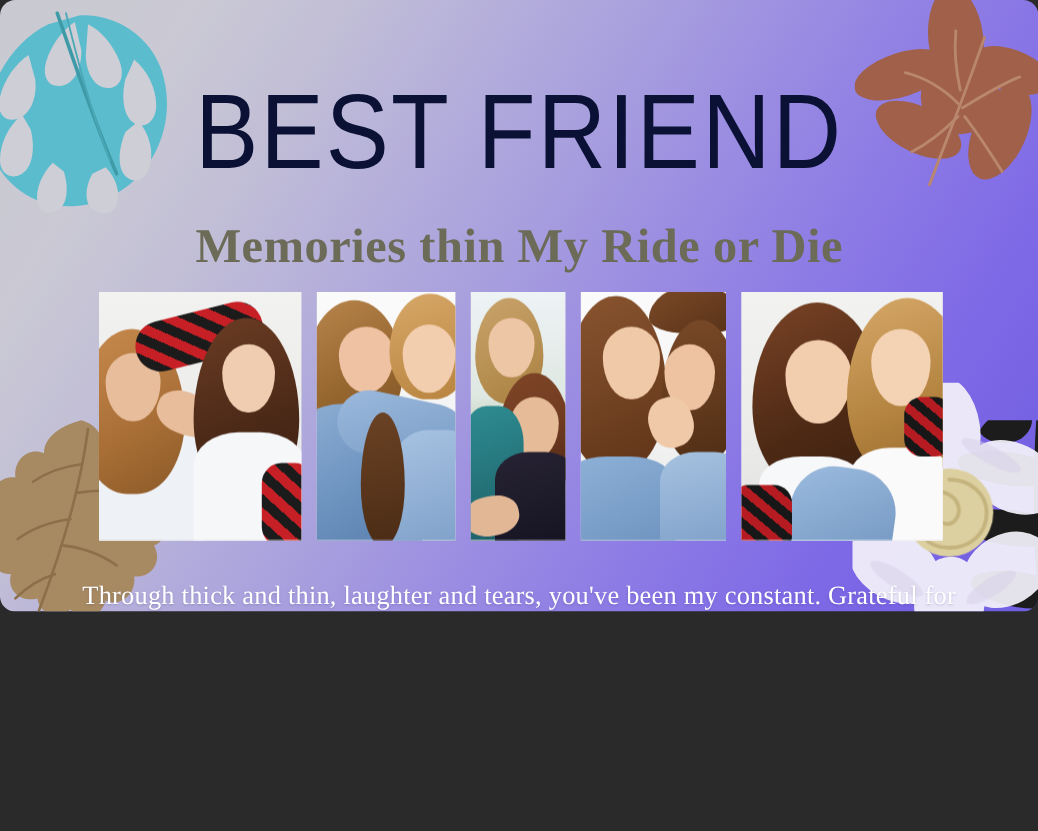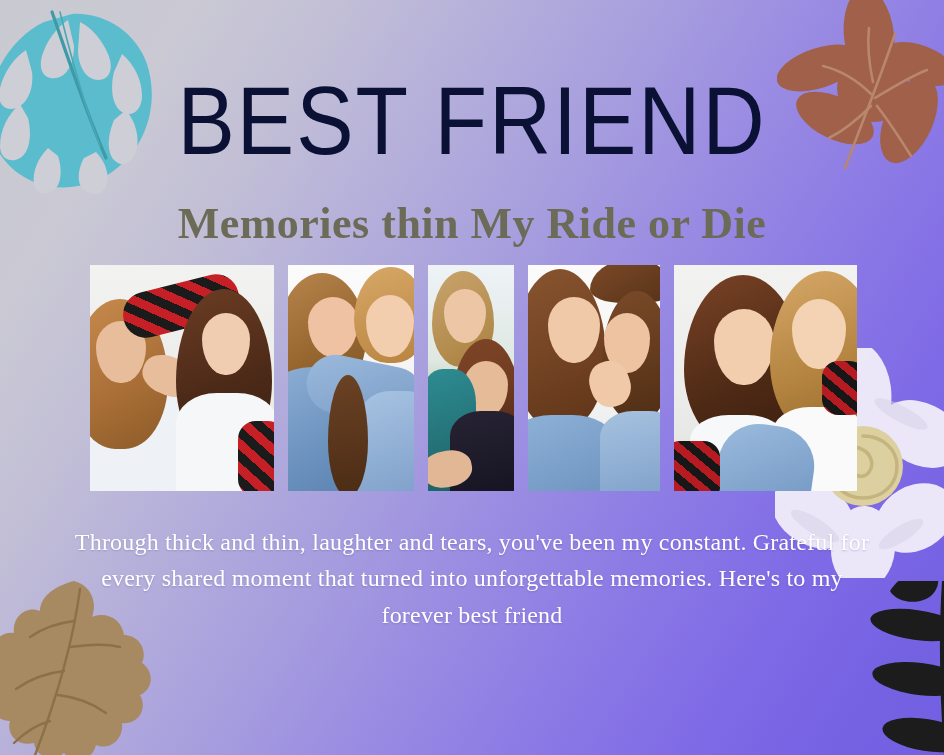--- a/index.html
+++ b/index.html
@@ -3,35 +3,36 @@
 <meta charset="utf-8">
 <style>
   html, body {
     margin: 0;
     padding: 0;
     background: #2a2a2a;
   }
   #poster {
     position: relative;
     width: 944px;
-    height: 755px;
+    height: 556px;
     overflow: hidden;
     font-family: "Liberation Serif", serif;
     background:
       linear-gradient(122deg,
         #c9cad1 0%,
         #cac9d4 14%,
         #c2bfd6 24%,
         #b4aedb 36%,
         #a79ede 47%,
         #9a8ce2 58%,
         #8c7ae5 70%,
         #7f6ae6 82%,
         #7562e3 92%,
         #7160e2 100%);
+    border-radius: 14px;
   }
 
   
   .deco {
     position: absolute;
     pointer-events: none;
   }
 
   #monstera-leaf {
     left: -16px;

